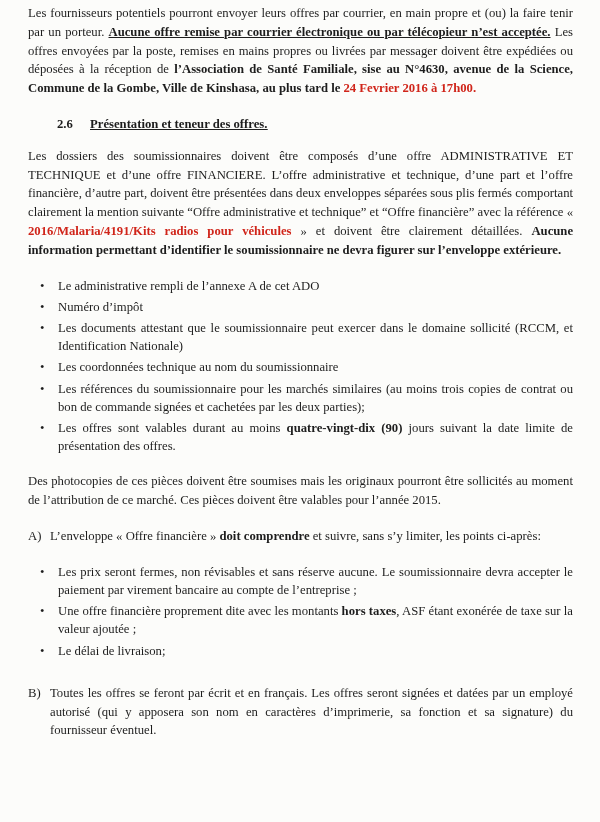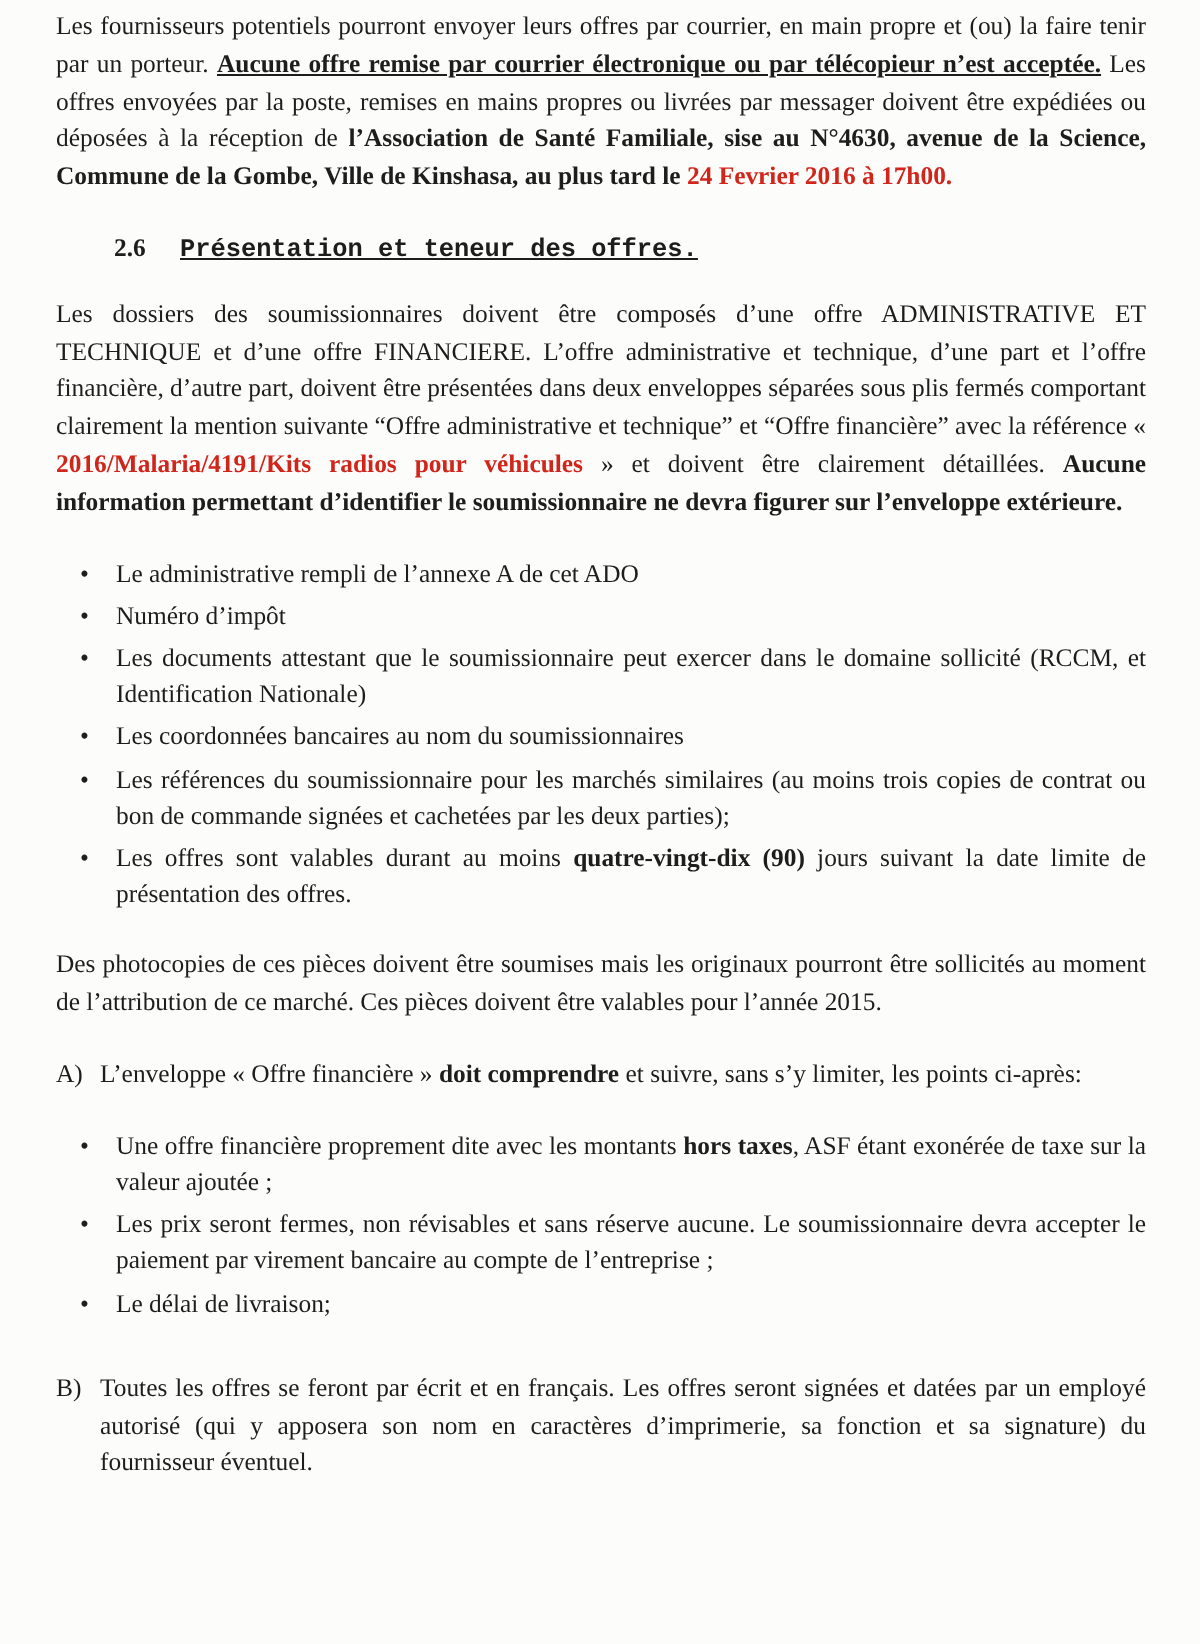--- a/index.html
+++ b/index.html
@@ -15,45 +15,45 @@
     font-size:12.7px;line-height:18.8px;
     padding:4px 27px 6px 28px;
     text-align:justify;
   }
   .b{font-weight:700;}
   .u{text-decoration:underline;}
   .red{color:var(--doc-red);}
   p.para{margin:0 0 17px 0;}
   .heading{margin:0 0 13px 29px;font-weight:700;text-align:left;}
   .heading .hnum{display:inline-block;width:33px;}
-  .heading .htitle{text-decoration:underline;padding-right:4px;font-family:Liberation Mono, monospace;}
+  .heading .htitle{text-decoration:underline;padding-right:4px;}
   ul.bullets{list-style:none;margin:0 0 17px 0;padding:0 0 0 30px;line-height:18.2px;}
   ul.bullets li{position:relative;margin:0 0 3px 0;}
   ul.bullets li::before{content:"\2022";position:absolute;left:-18px;top:0;}
   .lettered{position:relative;padding-left:22px;margin:0 0 17px 0;}
   .lettered .lmark{position:absolute;left:0;top:0;}
   .lettered.spaced{margin-top:24px;}
   .lettered + ul.bullets{margin-top:8px;}
 </style>
 </head>
 <body>
 
 <main id="doc-root">
     <p class="para"><span class="">Les fournisseurs potentiels pourront envoyer leurs offres par courrier, en main propre et (ou) la faire tenir par un porteur. </span><span class="b u">Aucune offre remise par courrier électronique ou par télécopieur n’est acceptée.</span><span class="">  Les offres envoyées par la poste, remises en mains propres ou livrées par messager doivent être expédiées ou déposées à la réception de </span><span class="b">l’Association de Santé Familiale, sise au N°4630, avenue de la Science, Commune de la Gombe, Ville de Kinshasa, au plus tard le </span><span class="b red">24 Fevrier 2016 à 17h00.</span></p>
     <div class="heading"><span class="hnum">2.6</span><span class="htitle"><span class="b u">Présentation et teneur des offres.</span></span></div>
     <p class="para"><span class="">Les dossiers des soumissionnaires doivent être composés d’une offre ADMINISTRATIVE ET TECHNIQUE et d’une offre FINANCIERE. L’offre administrative et technique, d’une part et l’offre financière, d’autre part, doivent être présentées dans deux enveloppes séparées sous plis fermés comportant clairement la mention suivante “Offre administrative et technique” et “Offre financière” avec la référence « </span><span class="b red">2016/Malaria/4191/Kits radios pour véhicules</span><span class=""> » et doivent être clairement détaillées. </span><span class="b">Aucune information permettant d’identifier le soumissionnaire ne devra figurer sur l’enveloppe extérieure.</span></p>
     <ul class="bullets">
       <li><span class="">Le administrative rempli de l’annexe A de cet ADO</span></li>
       <li><span class="">Numéro d’impôt</span></li>
       <li><span class="">Les documents attestant que le soumissionnaire peut exercer dans le domaine sollicité (RCCM, et Identification Nationale)</span></li>
-      <li><span class="">Les coordonnées bancaires au nom du soumissionnaires</span></li>
+      <li><span class="">Les coordonnées technique au nom du soumissionnaire</span></li>
       <li><span class="">Les références du soumissionnaire pour les marchés similaires (au moins trois copies de contrat ou bon de commande signées et cachetées par les deux parties);</span></li>
       <li><span class="">Les offres sont valables durant au moins </span><span class="b">quatre-vingt-dix (90)</span><span class=""> jours suivant la date limite de présentation des offres.</span></li>
     </ul>
     <p class="para"><span class="">Des photocopies de ces pièces doivent être soumises mais les originaux pourront être sollicités au moment de l’attribution de ce marché. Ces pièces doivent être valables pour l’année 2015.</span></p>
     <div class="lettered"><span class="lmark">A)</span><span><span class="">L’enveloppe « Offre financière » </span><span class="b">doit comprendre</span><span class=""> et suivre, sans s’y limiter, les points ci-après:</span></span></div>
     <ul class="bullets">
+      <li><span class="">Les prix seront fermes, non révisables et sans réserve aucune. Le soumissionnaire devra accepter le paiement par virement bancaire au compte de l’entreprise ;</span></li>
       <li><span class="">Une offre financière proprement dite avec les montants </span><span class="b">hors taxes</span><span class="">, ASF étant exonérée de taxe sur la valeur ajoutée ;</span></li>
-      <li><span class="">Les prix seront fermes, non révisables et sans réserve aucune. Le soumissionnaire devra accepter le paiement par virement bancaire au compte de l’entreprise ;</span></li>
       <li><span class="">Le délai de livraison;</span></li>
     </ul>
     <div class="lettered spaced"><span class="lmark">B)</span><span><span class="">Toutes les offres se feront par écrit et en français. Les offres seront signées et datées par un employé autorisé (qui y apposera son nom en caractères d’imprimerie, sa fonction et sa signature) du fournisseur éventuel.</span></span></div>
   </main>
 
 </body></html>

